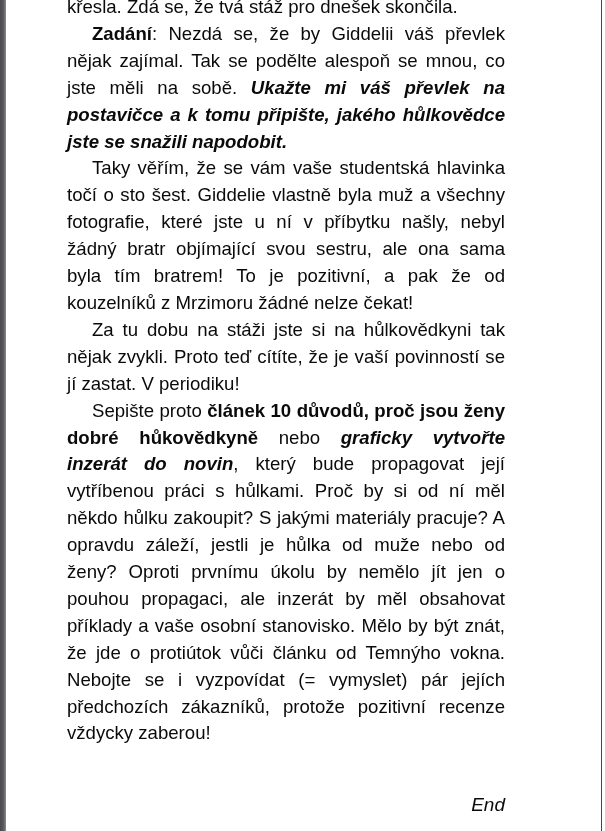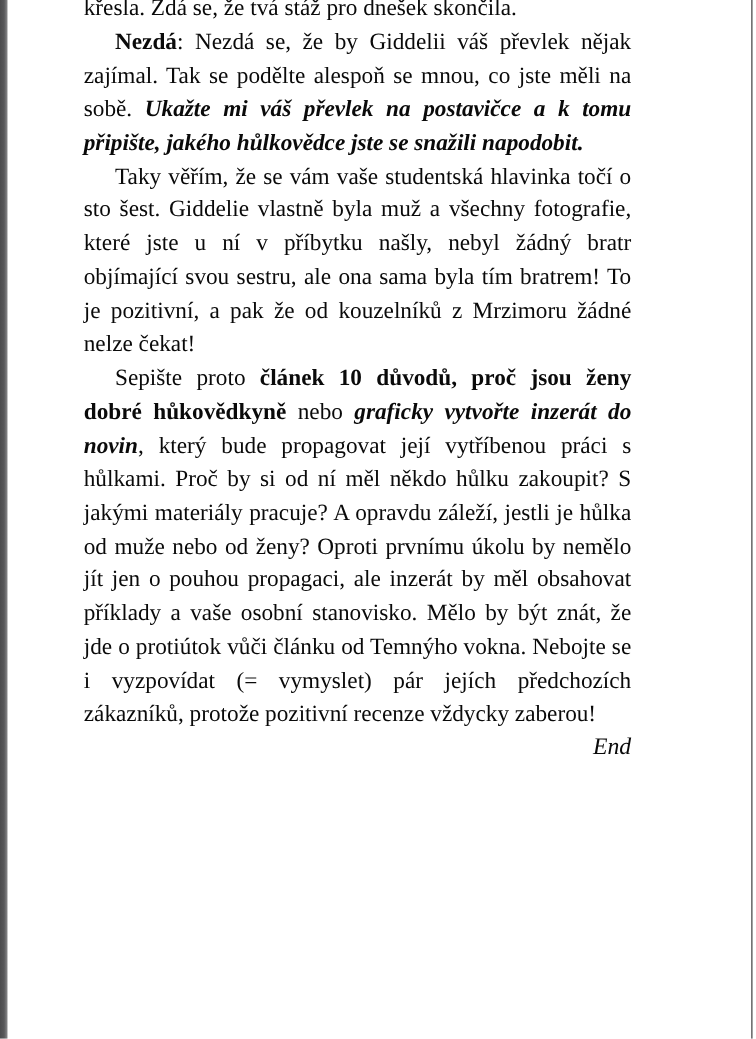--- a/index.html
+++ b/index.html
@@ -8,21 +8,21 @@
     width: 605px;
     height: 831px;
     overflow: hidden;
     background: #ffffff;
   }
   .page {
     position: relative;
     width: 605px;
     height: 831px;
     background: #ffffff;
-    font-family: Liberation Serif, serif;
+    font-family: Liberation Sans, sans-serif;
     color: #0a0a0a;
   }
   .left-bar {
     position: absolute;
     left: 0;
     top: 0;
     width: 6px;
     height: 831px;
     background: linear-gradient(to right, #4b4b4d 0%, #58585a 55%, #8a8a8c 100%);
   }
@@ -47,34 +47,36 @@
     line-height: 26.9px;
     text-align: justify;
     text-indent: 0;
     hyphens: none;
   }
   .para.indent { text-indent: 25px; }
   .seg-regular { font-weight: normal; font-style: normal; }
   .seg-bold { font-weight: bold; font-style: normal; }
   .seg-bold-italic { font-weight: bold; font-style: italic; }
   .end-label {
+    margin-top: 46px;
     font-size: 19px;
     line-height: 24px;
     font-style: italic;
     text-align: right;
   }
 </style>
 </head>
 <body>
 
 <div class="page">
   <div class="left-bar"></div>
   <div class="content">
     <div id="paragraphs">
         <p class="para"><span class="seg-regular">křesla. Zdá se, že tvá stáž pro dnešek skončila.</span></p>
-        <p class="para indent"><span class="seg-bold">Nezdá</span><span class="seg-regular">: Nezdá se, že by Giddelii váš převlek nějak zajímal. Tak se podělte alespoň se mnou, co jste měli na sobě. </span><span class="seg-bold-italic">Ukažte mi váš převlek na postavičce a k tomu připište, jakého hůlkovědce jste se snažili napodobit.</span></p>
+        <p class="para indent"><span class="seg-bold">Zadání</span><span class="seg-regular">: Nezdá se, že by Giddelii váš převlek nějak zajímal. Tak se podělte alespoň se mnou, co jste měli na sobě. </span><span class="seg-bold-italic">Ukažte mi váš převlek na postavičce a k tomu připište, jakého hůlkovědce jste se snažili napodobit.</span></p>
         <p class="para indent"><span class="seg-regular">Taky věřím, že se vám vaše studentská hlavinka točí o sto šest. Giddelie vlastně byla muž a všechny fotografie, které jste u ní v příbytku našly, nebyl žádný bratr objímající svou sestru, ale ona sama byla tím bratrem! To je pozitivní, a pak že od kouzelníků z Mrzimoru žádné nelze čekat!</span></p>
+        <p class="para indent"><span class="seg-regular">Za tu dobu na stáži jste si na hůlkovědkyni tak nějak zvykli. Proto teď cítíte, že je vaší povinností se jí zastat. V periodiku!</span></p>
         <p class="para indent"><span class="seg-regular">Sepište proto </span><span class="seg-bold">článek 10 důvodů, proč jsou ženy dobré hůkovědkyně</span><span class="seg-regular"> nebo </span><span class="seg-bold-italic">graficky vytvořte inzerát do novin</span><span class="seg-regular">, který bude propagovat její vytříbenou práci s hůlkami. Proč by si od ní měl někdo hůlku zakoupit? S jakými materiály pracuje? A opravdu záleží, jestli je hůlka od muže nebo od ženy? Oproti prvnímu úkolu by nemělo jít jen o pouhou propagaci, ale inzerát by měl obsahovat příklady a vaše osobní stanovisko. Mělo by být znát, že jde o protiútok vůči článku od Temnýho vokna. Nebojte se i vyzpovídat (= vymyslet) pár jejích předchozích zákazníků, protože pozitivní recenze vždycky zaberou!</span></p>
       </div>
     <div class="end-label">End</div>
   </div>
   <div class="right-border"></div>
 </div>
 
 </body></html>

